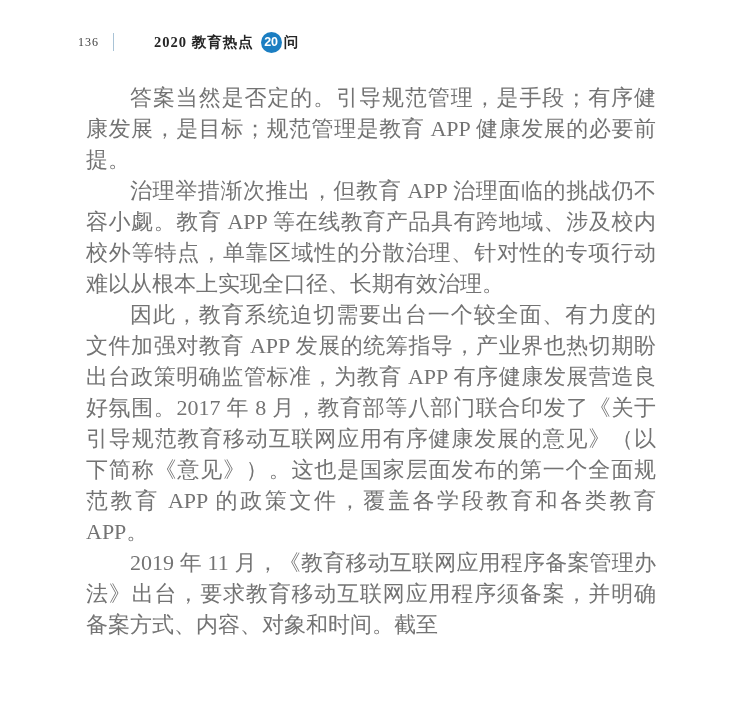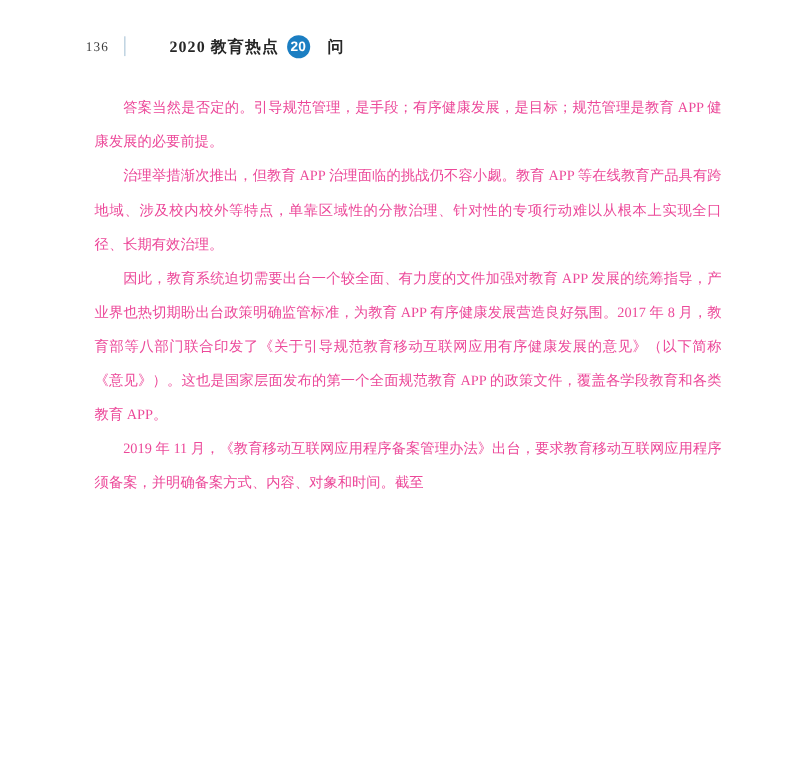--- a/index.html
+++ b/index.html
@@ -51,36 +51,36 @@
     display: inline-flex;
     align-items: center;
     justify-content: center;
     width: 21px;
     height: 21px;
     border-radius: 50%;
     background: #1b7ec2;
     color: #ffffff;
     font-size: 12.5px;
     font-weight: bold;
-    margin: 0 16px 0 7px;
+    margin: 0 2px 0 7px;
     font-family: "Liberation Sans", sans-serif;
   }
   .title-suffix {
     font-size: 14.5px;
     font-weight: bold;
     color: #262626;
   }
   .page-body {
     position: absolute;
     top: 82px;
     left: 86px;
     width: 570px;
-    font-size: 13px;
+    font-size: 22px;
     line-height: 31px;
-    color: #ec4899;
+    color: #737373;
     text-align: justify;
   }
   .page-body p {
     margin: 0;
     padding: 0;
     text-indent: 2em;
   }
 </style>
 </head>
 <body>

